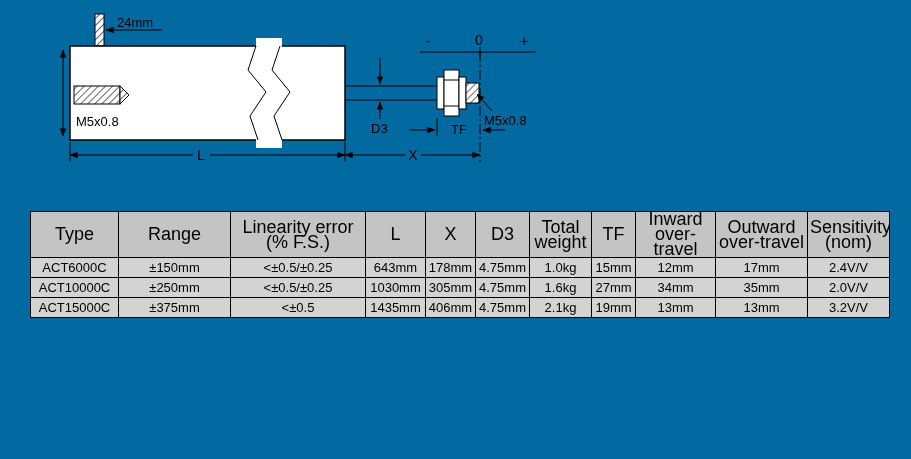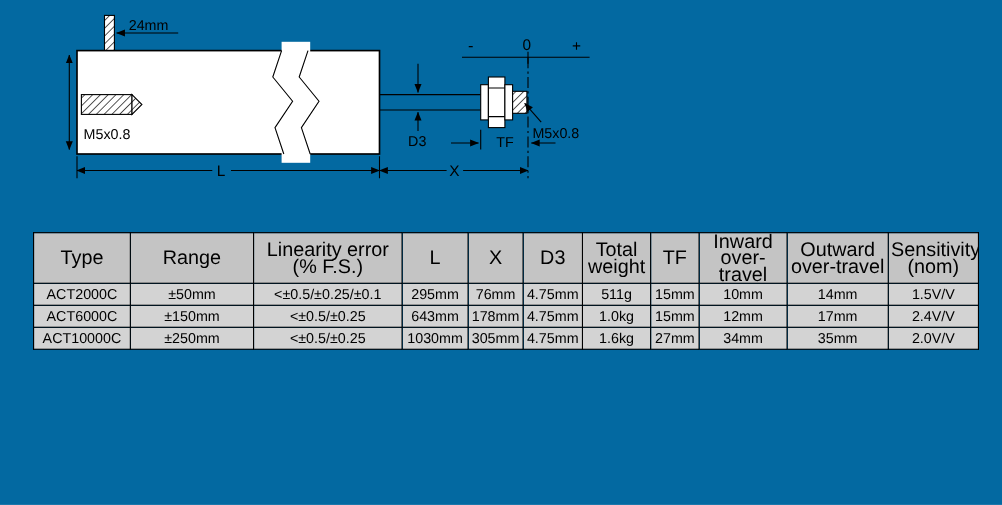--- a/index.html
+++ b/index.html
@@ -159,33 +159,20 @@
         <th>D3</th>
         <th>Total weight</th>
         <th>TF</th>
         <th>Inward over-travel</th>
         <th>Outward over-travel</th>
         <th>Sensitivity (nom)</th>
       </tr>
     </thead>
     <tbody>
         <tr>
-          <td>ACT2000C</td>
-          <td>±50mm</td>
-          <td>&lt;±0.5/±0.25/±0.1</td>
-          <td>295mm</td>
-          <td>76mm</td>
-          <td>4.75mm</td>
-          <td>511g</td>
-          <td>15mm</td>
-          <td>10mm</td>
-          <td>14mm</td>
-          <td>1.5V/V</td>
-        </tr>
-        <tr>
           <td>ACT6000C</td>
           <td>±150mm</td>
           <td>&lt;±0.5/±0.25</td>
           <td>643mm</td>
           <td>178mm</td>
           <td>4.75mm</td>
           <td>1.0kg</td>
           <td>15mm</td>
           <td>12mm</td>
           <td>17mm</td>
@@ -197,16 +184,29 @@
           <td>&lt;±0.5/±0.25</td>
           <td>1030mm</td>
           <td>305mm</td>
           <td>4.75mm</td>
           <td>1.6kg</td>
           <td>27mm</td>
           <td>34mm</td>
           <td>35mm</td>
           <td>2.0V/V</td>
         </tr>
+        <tr>
+          <td>ACT15000C</td>
+          <td>±375mm</td>
+          <td>&lt;±0.5</td>
+          <td>1435mm</td>
+          <td>406mm</td>
+          <td>4.75mm</td>
+          <td>2.1kg</td>
+          <td>19mm</td>
+          <td>13mm</td>
+          <td>13mm</td>
+          <td>3.2V/V</td>
+        </tr>
       </tbody>
   </table>
 
 </div>
 
 </body></html>

